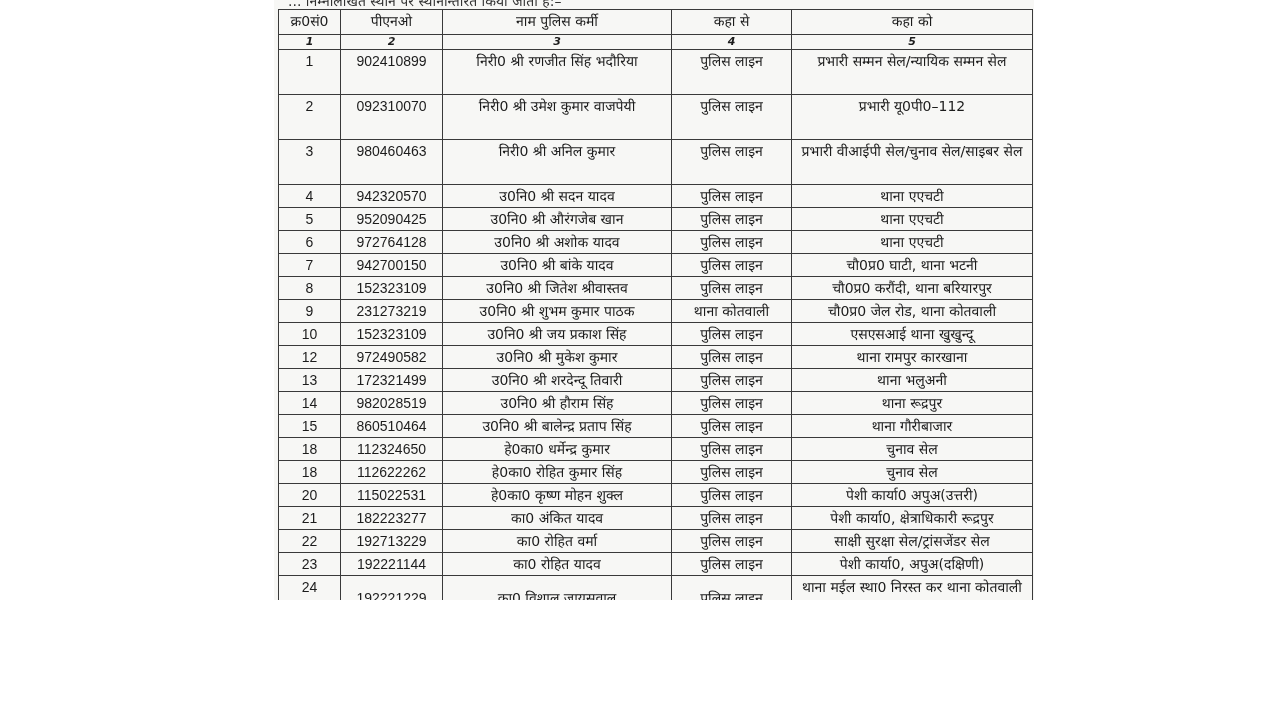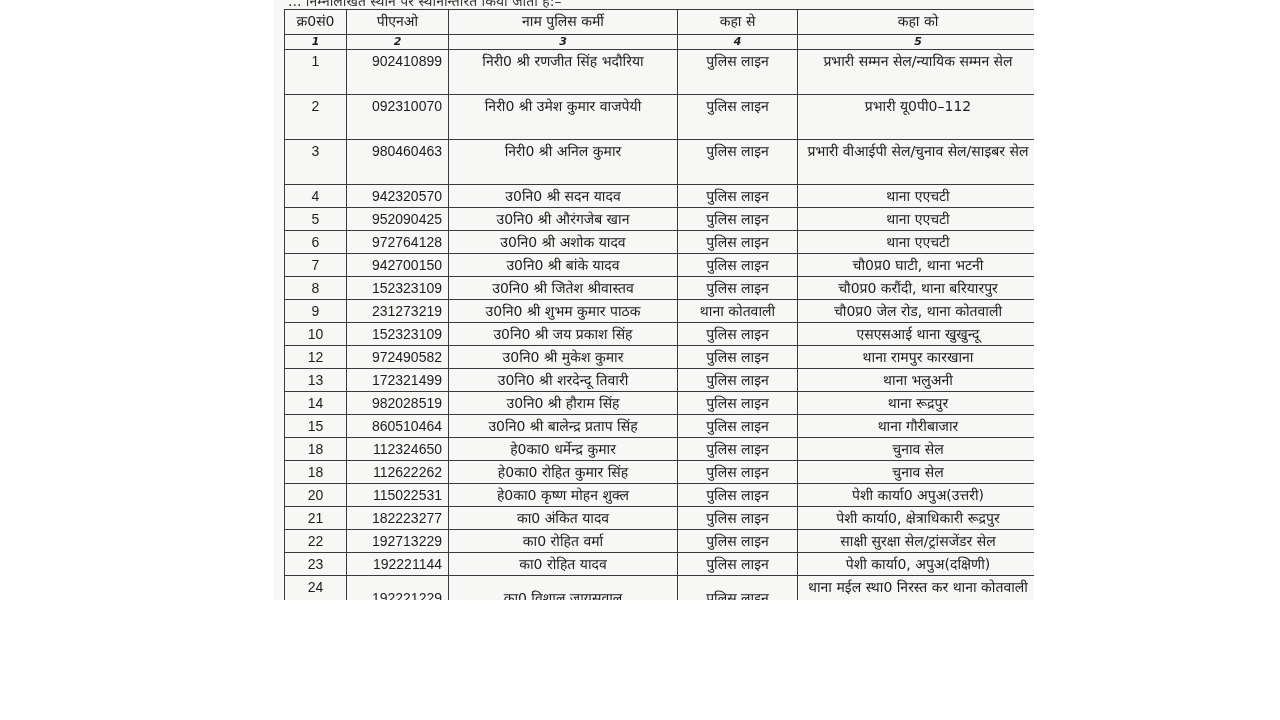--- a/index.html
+++ b/index.html
@@ -24,21 +24,21 @@
     .caption {
       position: absolute;
       left: 14px;
       top: -9px;
       font-size: 14px;
       color: #333;
       white-space: nowrap;
     }
     table.transfer {
       position: absolute;
-      left: 10px;
+      left: 4px;
       top: 9px;
       width: 754px;
       border-collapse: collapse;
       table-layout: fixed;
     }
     table.transfer td, table.transfer th {
       border: 1px solid #3a3a3a;
       padding: 0 6px;
       font-size: 14px;
       line-height: 22px;
@@ -47,21 +47,21 @@
       overflow: hidden;
     }
     col.c1 { width: 62px; }
     col.c2 { width: 102px; }
     col.c3 { width: 229px; }
     col.c4 { width: 120px; }
     col.c5 { width: 241px; }
     th.h { text-align: center; font-size: 15px; height: 24px; }
     tr.numrow td { text-align: center; font-style: italic; font-weight: bold; font-size: 11px; line-height: 14px; height: 14px; }
     td.sno { text-align: center; font-weight: bold; font-family: "Liberation Sans", sans-serif; font-size: 14px; }
-    td.pno { text-align: right; font-family: "Liberation Sans", sans-serif; font-size: 14px; }
+    td.pno { text-align: center; font-family: "Liberation Sans", sans-serif; font-size: 14px; }
     td.name { text-align: center; }
     td.from { text-align: center; white-space: nowrap; }
     td.to { text-align: center; }
     tr.r1 td { height: 22px; }
     tr.r2 td { height: 44px; }
     tr.last td { height: 44px; }
     tr.last td.pno, tr.last td.name, tr.last td.from { vertical-align: middle; }
     .bottom-rule {
       position: absolute;
       left: 0;

